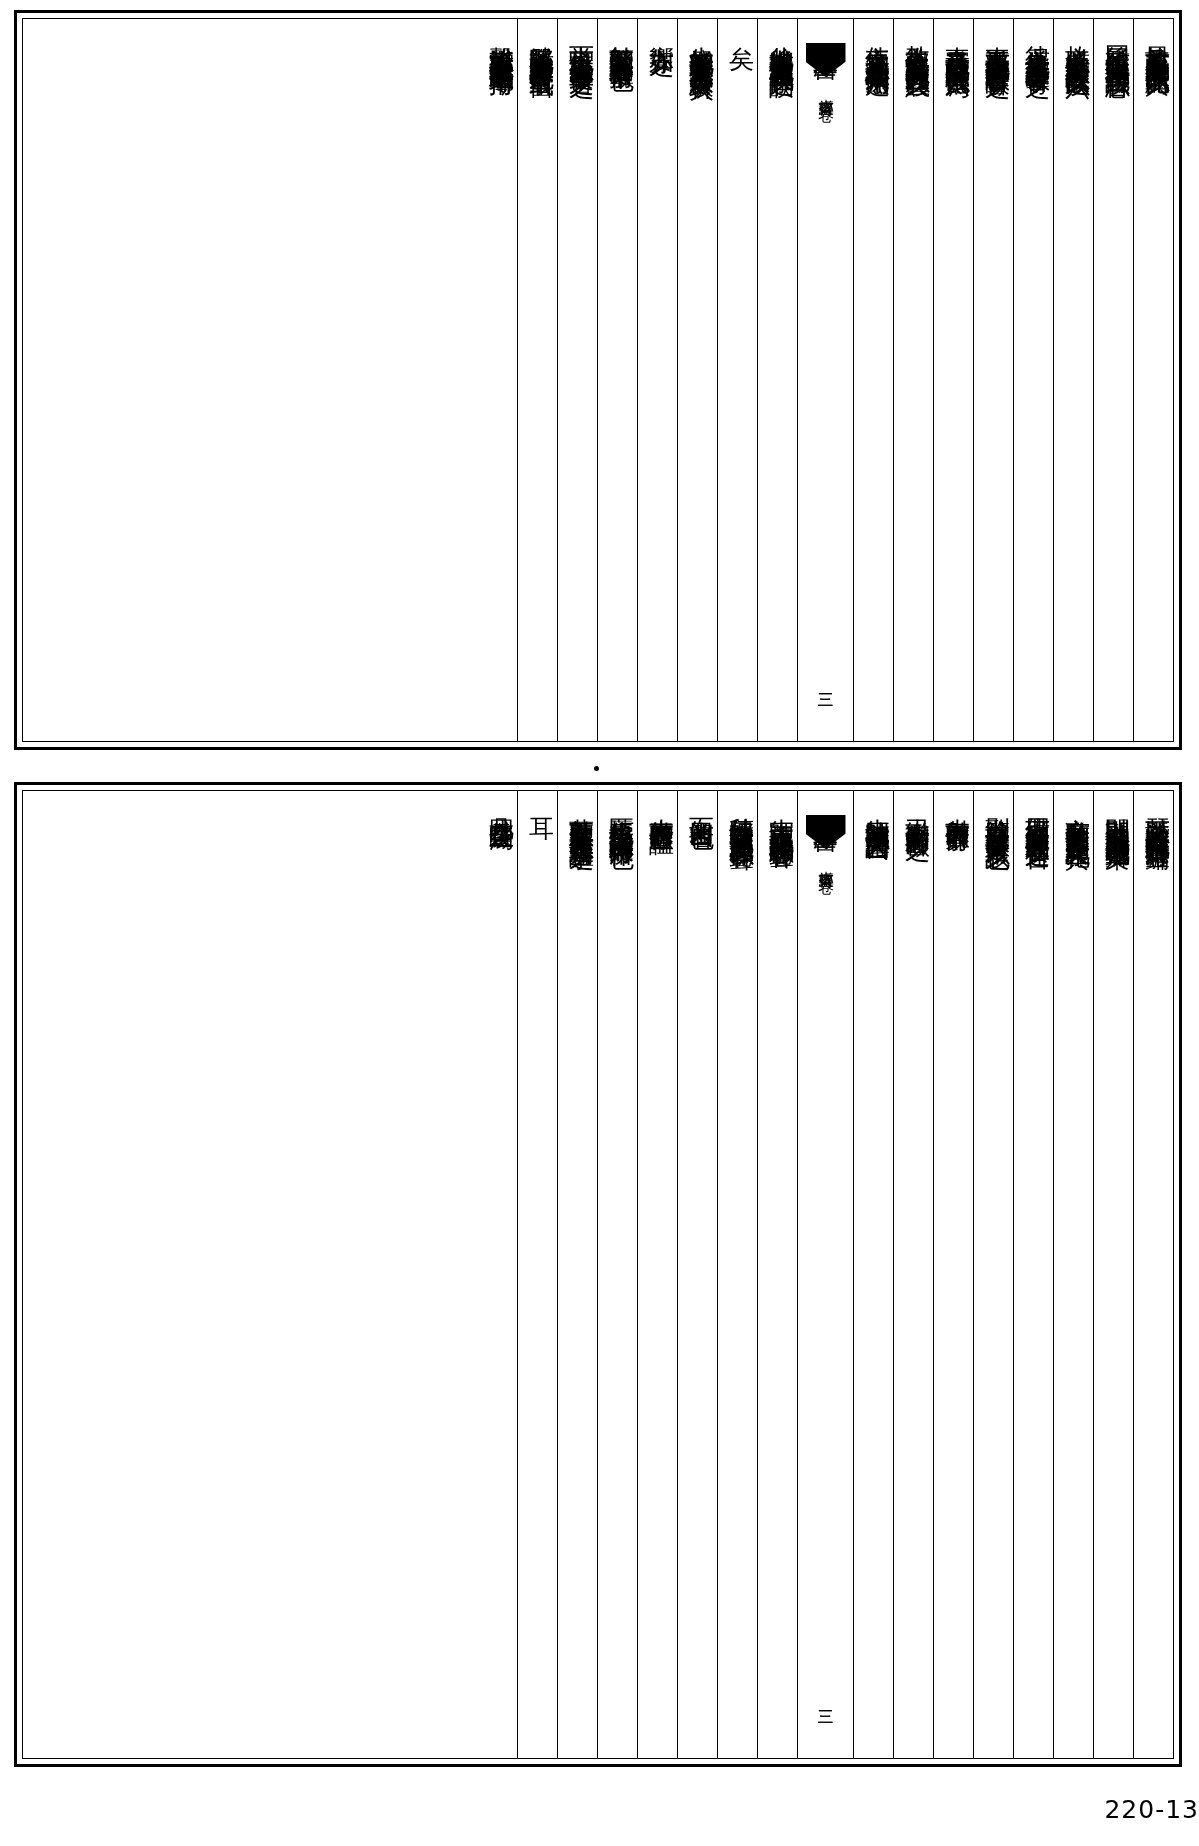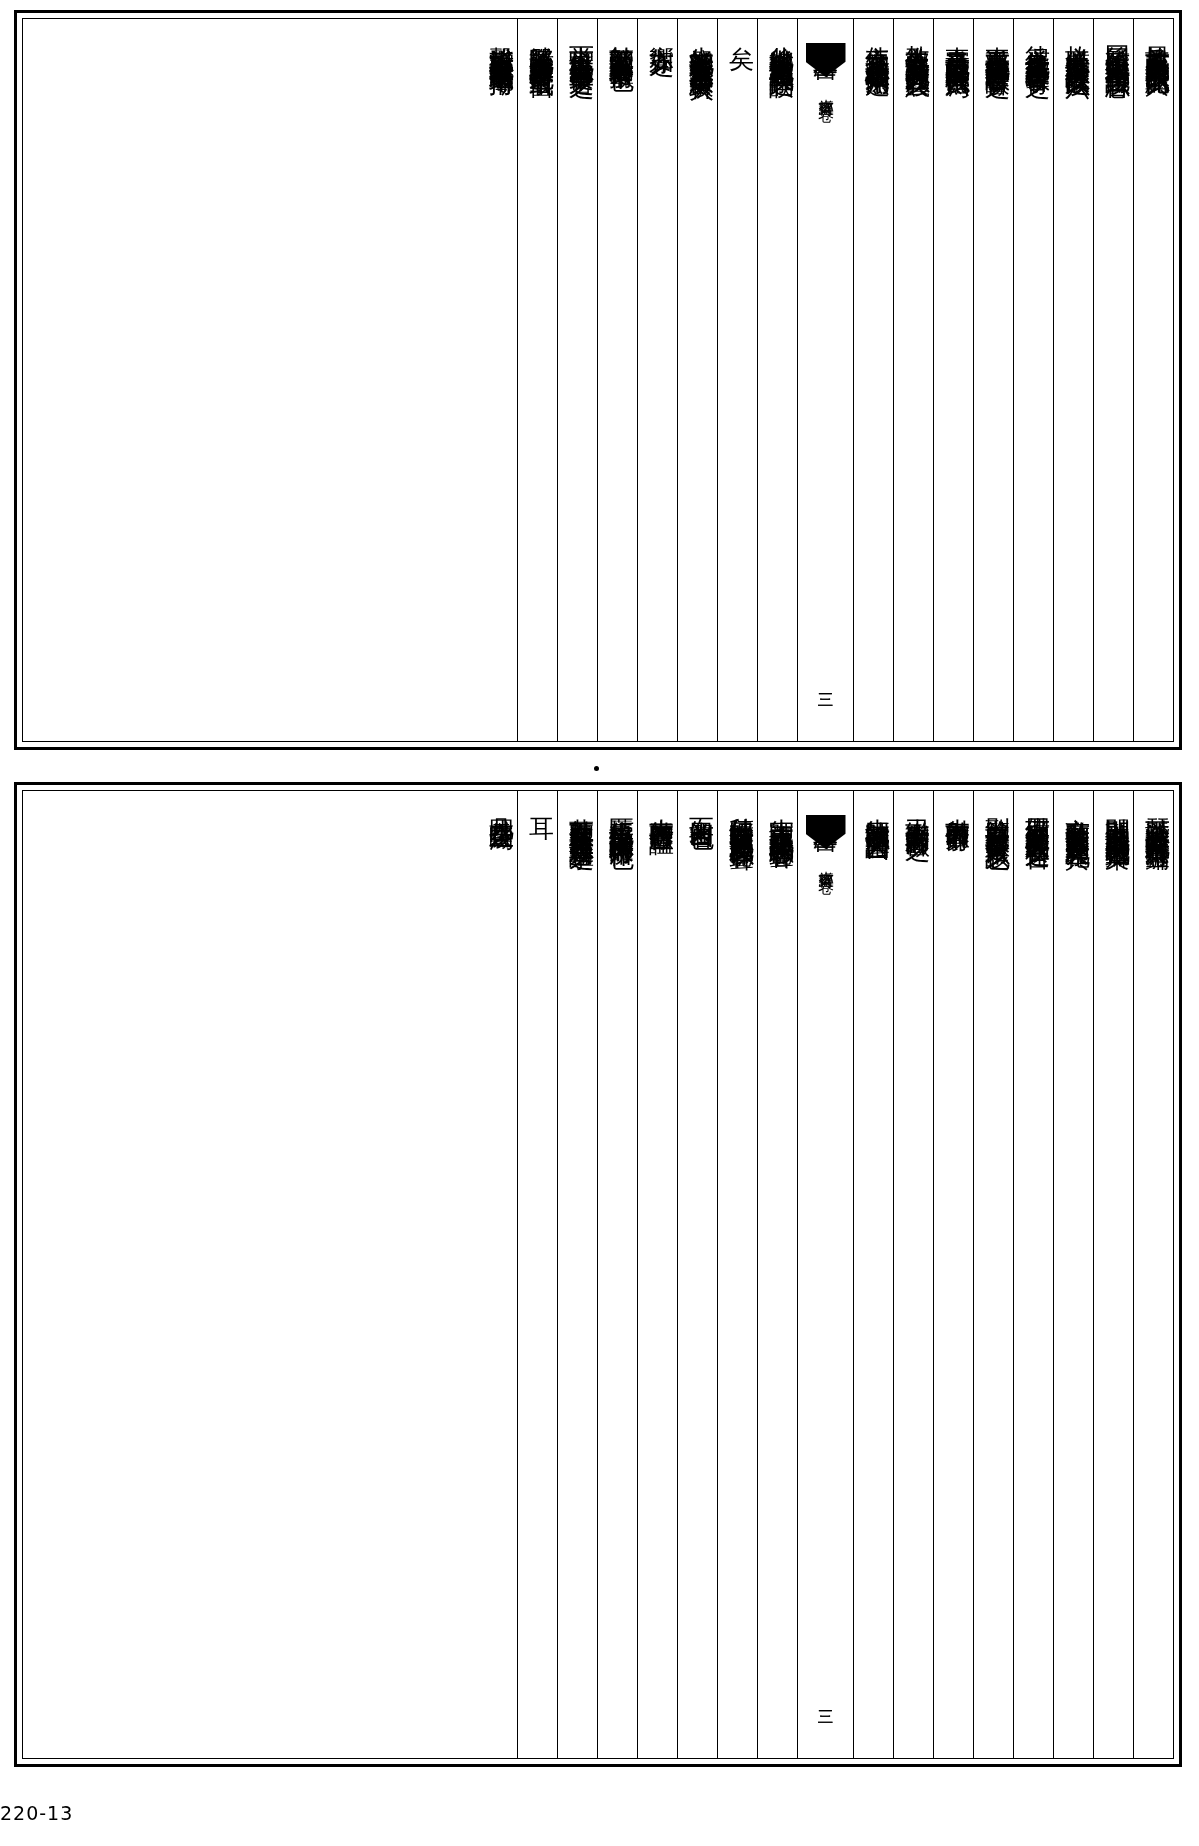--- a/index.html
+++ b/index.html
@@ -115,22 +115,22 @@
     letter-spacing: 0px;
     line-height: 1;
     white-space: nowrap;
   }
 
   .footer-pageno {
     position: absolute;
     bottom: 22px;
     left: 0;
     width: 1199px;
-    text-align: left;
-    font-size: 19px;
+    text-align: right;
+    font-size: 25px;
     letter-spacing: 1px;
     font-family: "DejaVu Sans", "Liberation Sans", sans-serif;
   }
   .dot-mark {
     position: absolute;
     left: 594px;
     top: 766px;
     width: 5px;
     height: 5px;
     background: #000;

